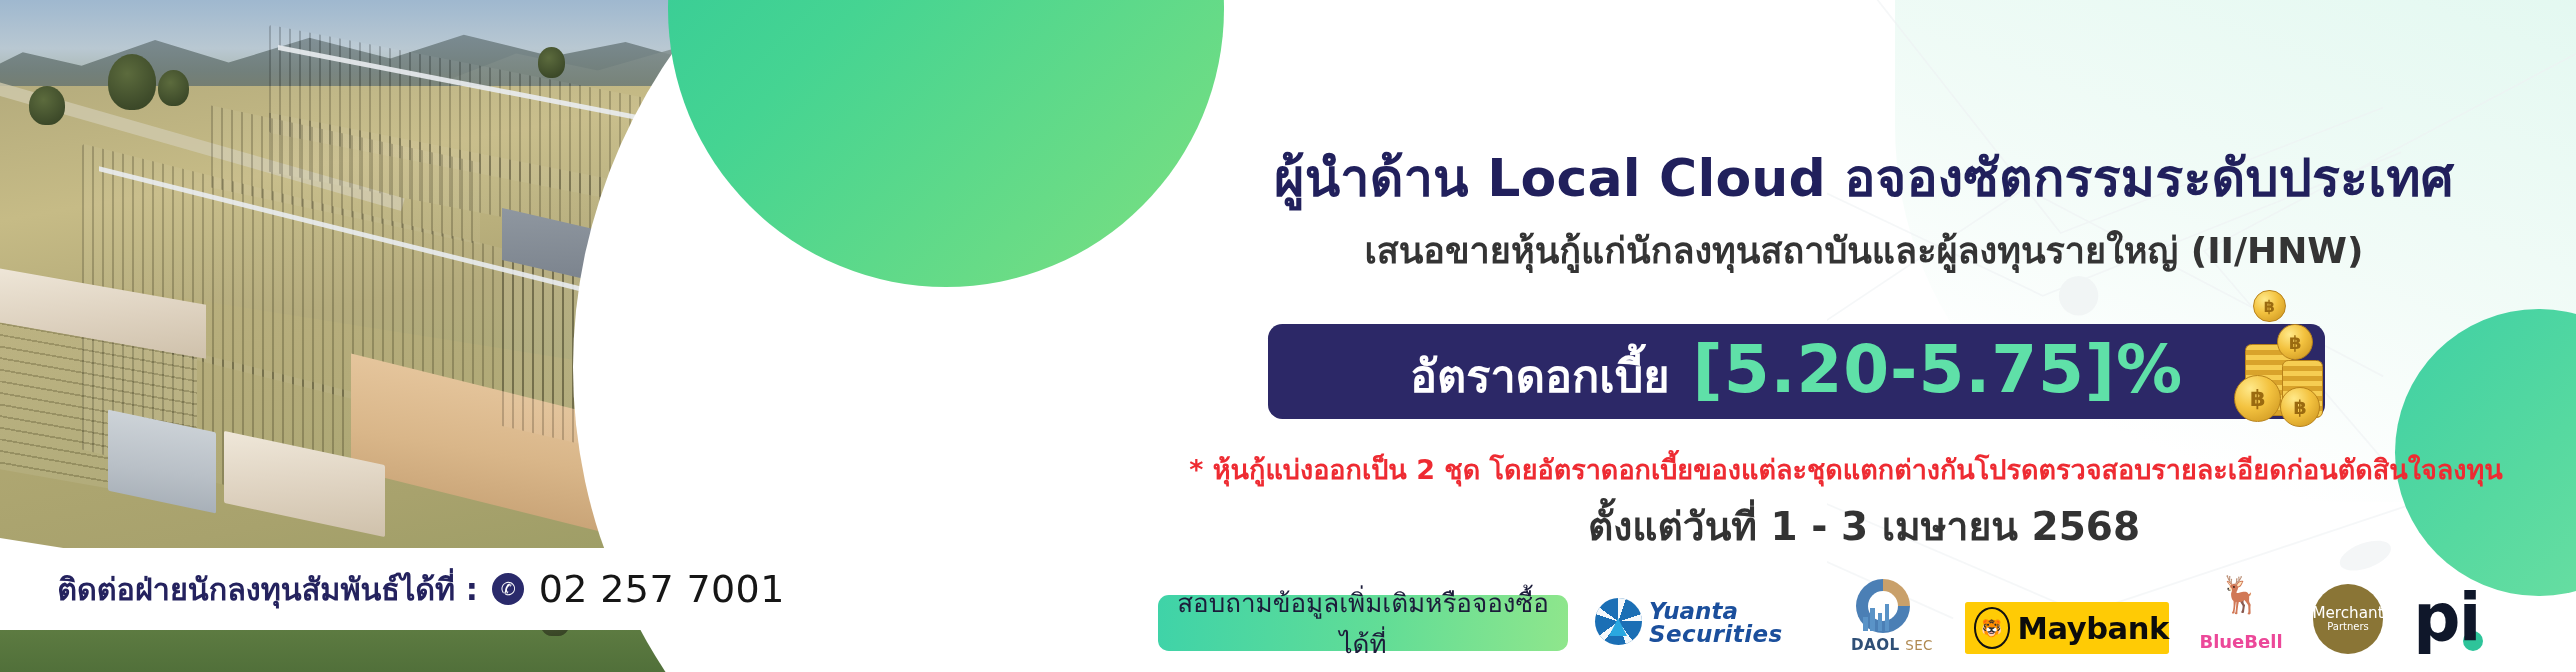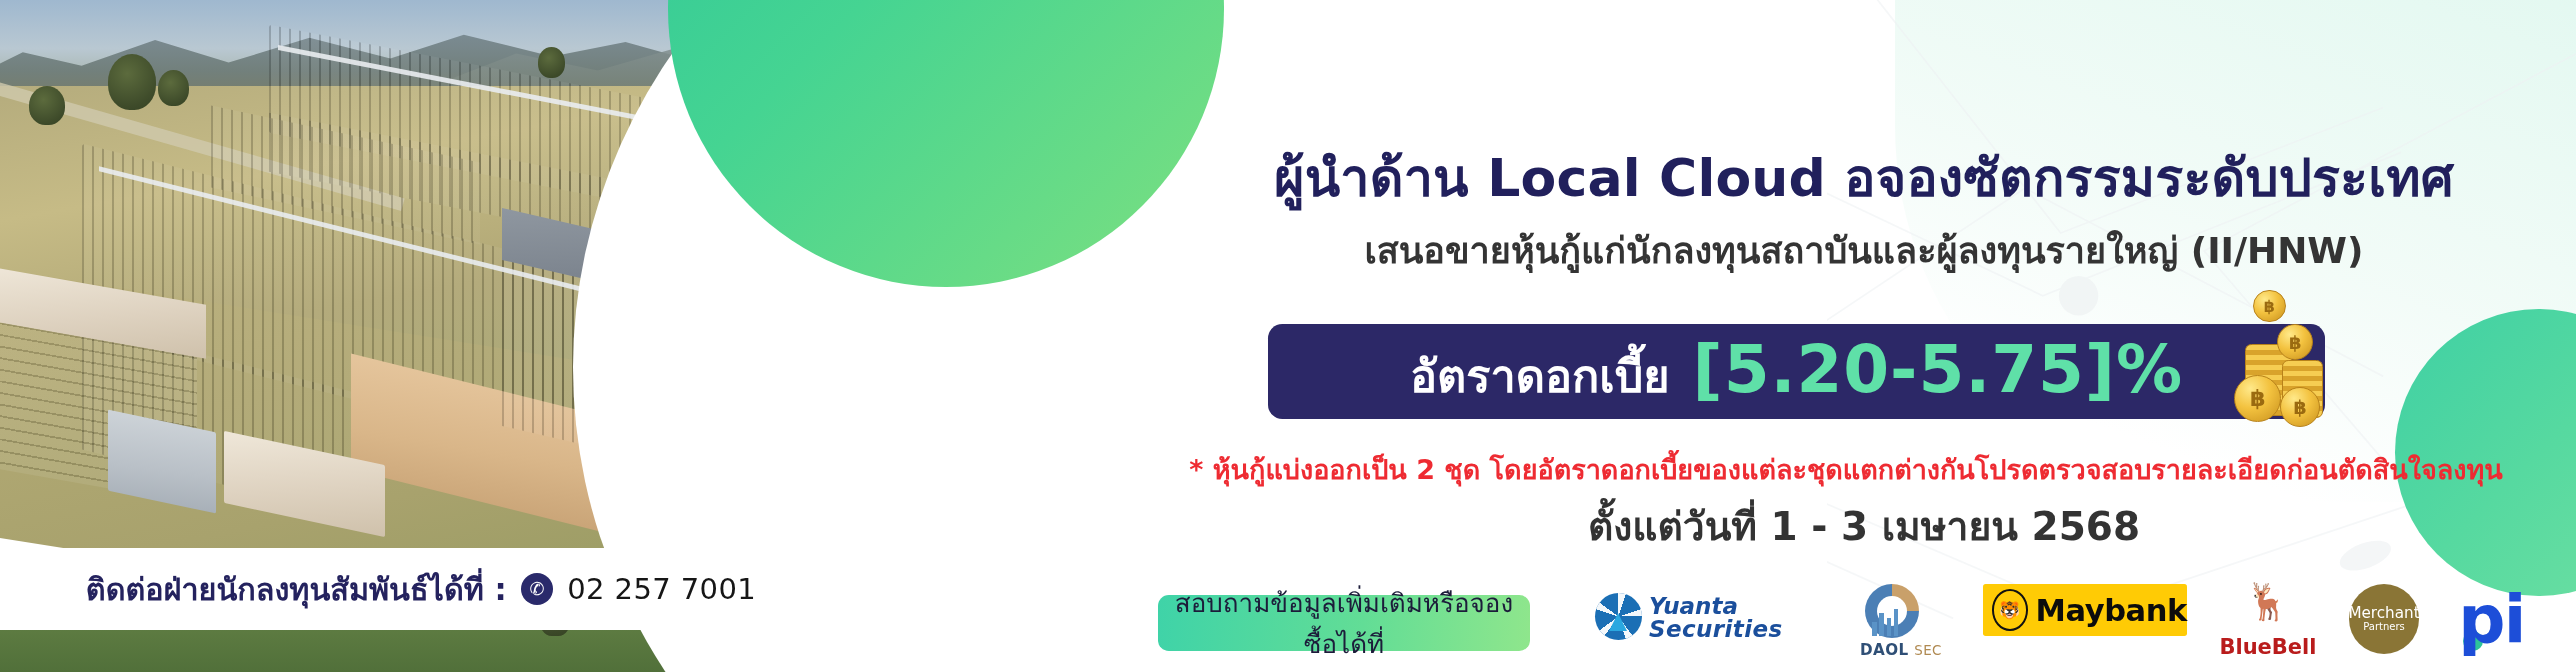--- a/index.html
+++ b/index.html
@@ -219,31 +219,31 @@
   }
   .dateline {
     position:absolute; left:1201px; top:495px; width:1326px;
     text-align:center; font-size:39px; font-weight:700; color:#333333;
     white-space:nowrap;
   }
 
   
   .cta-btn {
     position:absolute; left:1158px; top:595px;
-    width: 372px; height: 56px;
+    width: 410px; height: 56px;
     border-radius: 10.8px;
     background: linear-gradient(95deg,#3fd3a8 0%, #62dd96 55%, #8fe68c 100%);
     display:flex; align-items:center; justify-content:center;
     color:#1c1c3a; font-size:26px; font-weight:400;
     border:none; cursor:pointer;
   }
   .brokers {
-    position:absolute; left:1595px; top:584px;
+    position:absolute; left:1595px; top:572px;
     width: 968px; height: 82px;
-    display:flex; align-items:flex-start; gap:23px;
+    display:flex; align-items:flex-end; gap:14px;
   }
   .broker { position:relative; display:flex; align-items:center; justify-content:center; }
 
   
   .yuanta { width:224px; height:65px; }
   .yuanta-mark {
     position:absolute; left:0; top:9px; width:47px; height:47px; border-radius:50%;
     background:#1b6fb5;
   }
   .yuanta-mark::before {
@@ -306,36 +306,36 @@
   .maybank-txt { font-size:30.5px; font-weight:700; color:#0c0c0c; letter-spacing:-0.4px; }
 
   
   .bluebell { width:116px; height:77px; }
   .bb-deer {
     position:absolute; left:0; top:0; width:116px; text-align:center;
     font-size:36px; color:#272a6b; line-height:1;
   }
   .bb-txt {
     position:absolute; left:0; bottom:1.8px; width:116px; text-align:center;
-    font-size:21px; font-weight:700; color:#b91c1c;
+    font-size:18px; font-weight:700; color:#ec4899;
   }
 
   
   .merchant {
     width:70px; height:70px; border-radius:50%;
     background:#8a7536; display:flex; flex-direction:column;
     align-items:center; justify-content:center; color:#fff;
   }
   .merchant .m1 { font-size:15.2px; font-weight:400; line-height:1.05; }
   .merchant .m2 { font-size:10px; font-weight:400; }
 
   
   .pi-logo {
     width:99px; height:72px; display:flex; align-items:center; justify-content:center;
-    color:#1d4ed8; font-size:66px; font-weight:700; line-height:.85; letter-spacing:-1.8px;
+    color:#0f172a; font-size:66px; font-weight:700; line-height:.85; letter-spacing:-1.8px;
   }
 
   
   .contact-box {
     position:absolute; left:-36px; top:548px;
     width: 914px; height: 82px;
     background:#ffffff;
     border-radius: 0 14.3px 14.3px 0;
     display:flex; align-items:center; justify-content:center;
     gap:14.3px;
@@ -343,21 +343,21 @@
   .contact-label {
     font-size:30.5px; font-weight:700; color:#24225e;
   }
   .phone-icon {
     width:32px; height:32px; border-radius:50%;
     background:#2a2a6b; color:#fff;
     display:flex; align-items:center; justify-content:center;
     font-size:18px; line-height:1;
   }
   .contact-number {
-    font-size:29px; font-weight:400; color:#161616; letter-spacing:0.4px;
+    font-size:38px; font-weight:400; color:#161616; letter-spacing:0.4px;
   }
 </style>
 </head>
 <body>
 
 <div id="banner">
 
   <div class="bg-right">
     <div class="mint-wash"></div>
     <svg class="net-lines" viewBox="0 0 1695 750" preserveAspectRatio="none">

